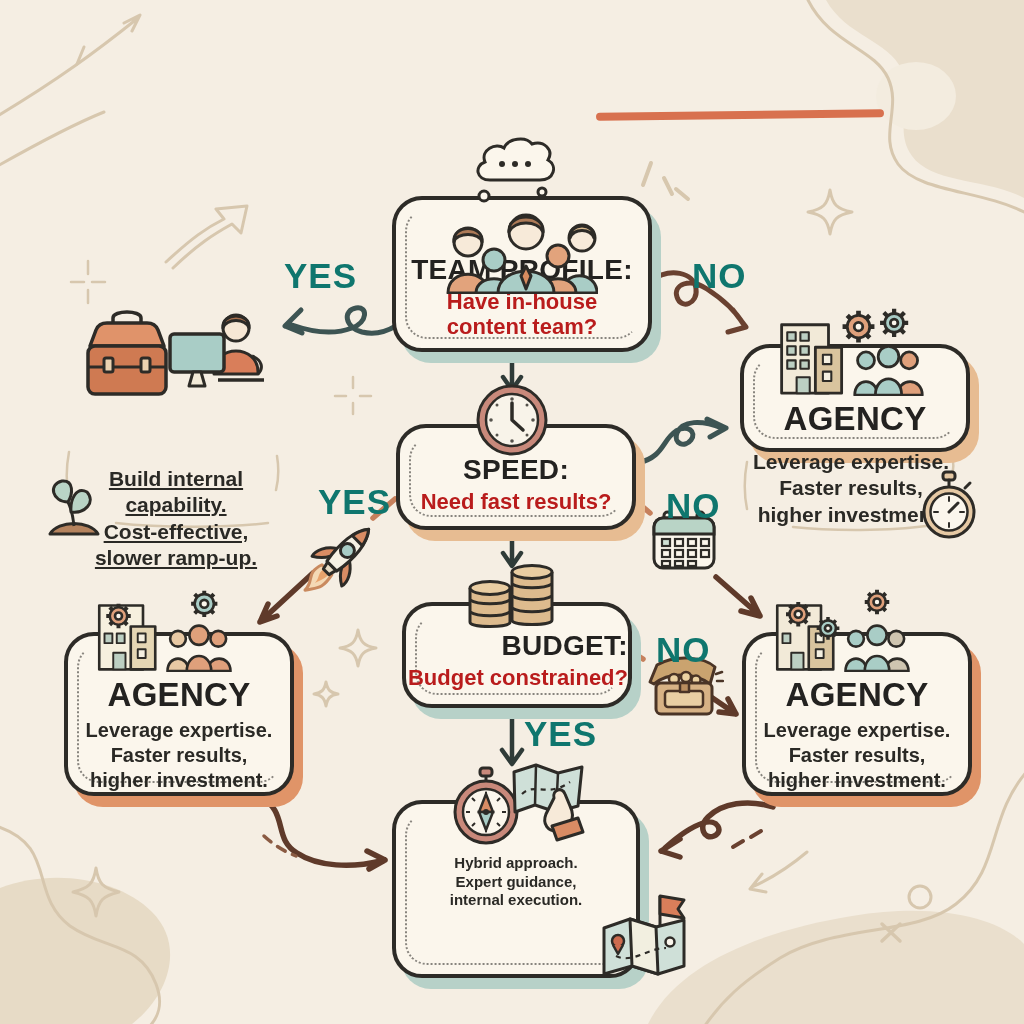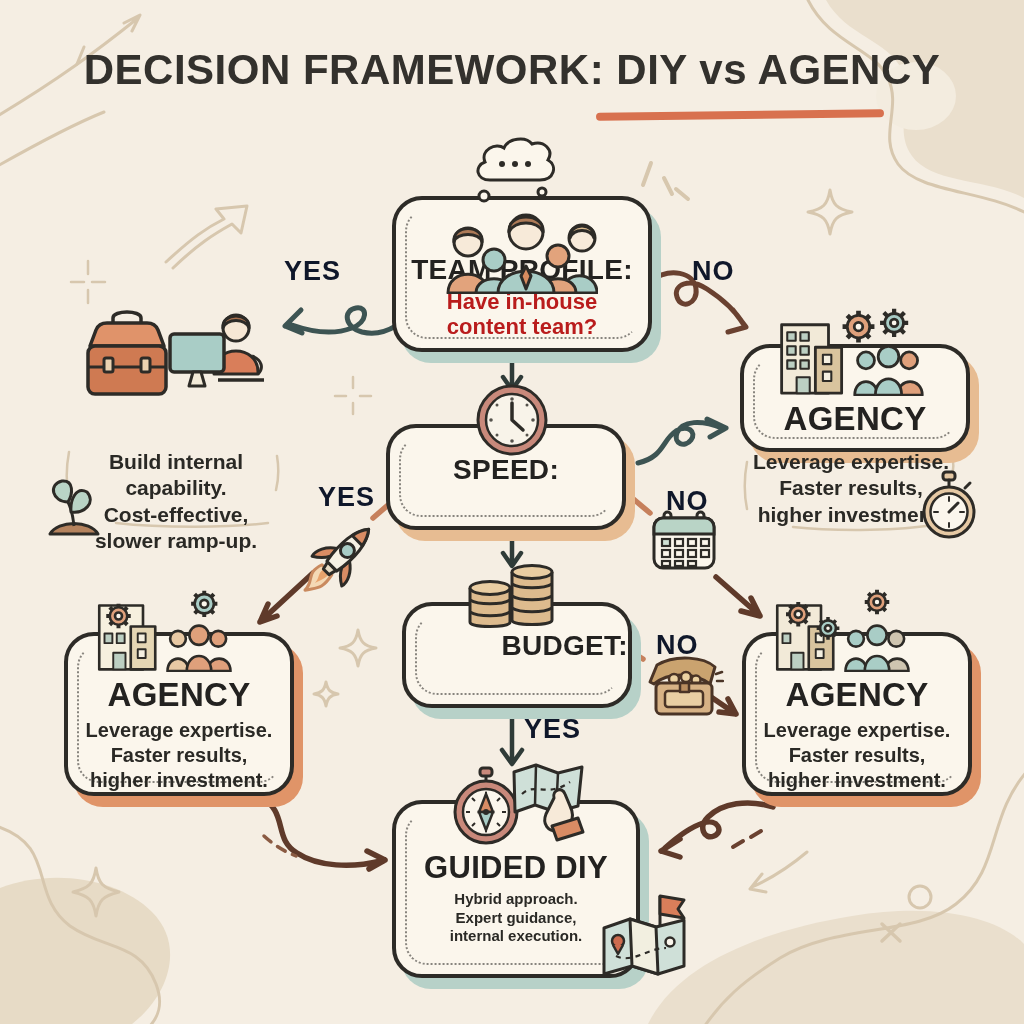--- a/index.html
+++ b/index.html
@@ -18,21 +18,21 @@
   .shadow-orange{box-shadow:9px 11px 0 var(--shadow-orange,#e09468);}
   .dots{position:absolute;inset:9px;border:2.5px dotted rgba(43,41,38,.55);border-radius:22px;
     border-top-color:transparent;border-right-color:transparent;pointer-events:none;}
   .ntext{position:relative;height:100%;text-align:center;box-sizing:border-box;}
   .nh{font-weight:800;font-size:28px;letter-spacing:.3px;color:#232220;}
   .nh.big{font-size:33px;}
   .nq{font-weight:600;font-size:22px;line-height:1.15;color:#b91c1c;white-space:pre-line;margin-top:3px;}
   .ncap{font-weight:700;font-size:20px;line-height:1.24;color:#2a2925;white-space:pre-line;margin-top:4px;}
   .caption{position:absolute;z-index:2;text-align:center;font-weight:700;font-size:21px;
     line-height:1.26;color:#2a2925;white-space:pre-line;}
-  .edge{position:absolute;z-index:4;font-weight:800;font-size:27px;color:#0f172a;letter-spacing:1px;}
+  .edge{position:absolute;z-index:4;font-weight:800;font-size:35px;color:#0f766e;letter-spacing:1px;}
 </style>
 </head>
 <body>
 
 <div class="canvas">
 
   <svg class="deco" width="1024" height="1024" viewBox="0 0 1024 1024">
     <g stroke="none">
       <path fill="#eadfcd" d="M826,0 C846,36 888,40 902,70 C916,100 892,128 912,156 C932,184 986,178 1024,198 L1024,0 Z"></path>
       <ellipse cx="916" cy="96" rx="40" ry="34" fill="#f3ecdf"></ellipse>
@@ -74,21 +74,20 @@
       <path stroke="#3d5453" stroke-width="5" d="M638,463 C664,457 662,440 676,431 C688,424 697,432 691,440 C685,448 673,444 677,433 C682,420 702,420 722,428 M707,419 L726,428 M726,428 L710,437"></path>
       <path stroke="#c6805c" stroke-width="5.5" d="M627,649 L643,659"></path>
       <path stroke="#5f3a2a" stroke-width="5.5" d="M711,697 L733,712 M719,712 L736,714 M736,714 L728,699"></path>
       <path stroke="#5f3a2a" stroke-width="5.5" d="M258,795 C290,812 272,838 297,853 C318,867 352,868 381,861 M367,851 L385,860 M385,860 L369,869"></path>
       <path stroke="#8a5a42" stroke-width="3.5" stroke-dasharray="9 8" d="M264,836 C276,847 286,852 296,856"></path>
       <path stroke="#5f3a2a" stroke-width="5.5" d="M773,807 C748,799 722,803 708,817 C698,827 704,840 714,836 C724,832 718,818 703,823 C688,828 676,838 665,848 M680,839 L661,851 M661,851 L680,857"></path>
       <path stroke="#6a4130" stroke-width="4" d="M733,847 L743,841 M751,837 L761,831"></path>
     </g>
   </svg>
 
-  <div class="title">DECISION FRAMEWORK: DIY vs AGENCY</div>
   <div class="title-underline"></div>
 
   <div class="node shadow-teal" style="left:392px;top:196px;width:252px;height:148px;">
     <i class="dots"></i>
     <div class="ntext" style="padding-top:54px;">
       <div class="nh">TEAM PROFILE:</div>
       <div class="nq">Have in-house
 content team?</div>
     </div>
   </div>
@@ -110,24 +109,25 @@
     <path d="M136,62 C134,46 162,46 160,62 C156,52 140,52 136,62 Z" fill="#d9b98c"></path>
     <path d="M128,117 C128,94 163,94 163,117 Z" fill="#a9cdc6"></path>
     <circle cx="124" cy="80" r="11" fill="#e2a37c"></circle>
     <path d="M106,117 C106,98 142,98 142,117 Z" fill="#e2a37c"></path>
     <circle cx="92" cy="56" r="17" fill="#f7ead9"></circle>
     <path d="M75,56 C73,36 111,36 109,56 C104,44 80,44 75,56 Z" fill="#ad7a57"></path>
     <path d="M64,117 C64,88 120,88 120,117 Z" fill="#a9cdc6"></path>
     <path d="M92,90 L97,100 L92,113 L87,100 Z" fill="#d98c5f"></path>
   </svg>
 
-  <div class="node shadow-tan" style="left:386px;top:424px;width:232px;height:98px;">
+  <div class="node shadow-tan" style="left:396px;top:424px;width:232px;height:98px;">
     <i class="dots"></i>
     <div class="ntext" style="padding-top:26px;">
       <div class="nh">SPEED:</div>
+      <div class="nq">Need fast results?</div>
     </div>
   </div>
   <svg class="abs" style="left:474px;top:382px;" width="76" height="76" viewBox="0 0 76 76" fill="none" stroke="#2d2b27">
     <circle cx="38" cy="38" r="34" fill="#c9897b" stroke-width="3"></circle>
     <circle cx="38" cy="38" r="26" fill="#f8f3e9" stroke-width="2.5"></circle>
     <g fill="#55524c" stroke="none">
         <circle cx="38" cy="17" r="1.8"></circle>
         <circle cx="38" cy="59" r="1.8"></circle>
         <circle cx="17" cy="38" r="1.8"></circle>
         <circle cx="59" cy="38" r="1.8"></circle>
@@ -136,35 +136,35 @@
         <circle cx="23" cy="53" r="1.5"></circle>
         <circle cx="53" cy="53" r="1.5"></circle>
       </g>
     <path d="M38,38 V21 M38,38 L49,48" stroke-width="3.5" stroke-linecap="round"></path>
   </svg>
 
   <div class="node shadow-teal" style="left:402px;top:602px;width:222px;height:98px;">
     <i class="dots"></i>
     <div class="ntext" style="padding-top:24px;text-align:right;">
       <div class="nh">BUDGET:</div>
+      <div class="nq">Budget constrained?</div>
     </div>
   </div>
   <svg class="abs" style="left:464px;top:562px;" width="98" height="68" viewBox="0 0 98 68" fill="none" stroke="#2d2b27" stroke-width="3">
     <path d="M48,10 V58 C48,64 88,64 88,58 V10" fill="#ddbb8e"></path>
     <ellipse cx="68" cy="10" rx="20" ry="6.5" fill="#e9cda2"></ellipse>
     <path d="M48,22 C56,27 80,27 88,22 M48,34 C56,39 80,39 88,34 M48,46 C56,51 80,51 88,46"></path>
     <path d="M6,26 V60 C6,66 46,66 46,60 V26" fill="#ddbb8e"></path>
     <ellipse cx="26" cy="26" rx="20" ry="6.5" fill="#e9cda2"></ellipse>
     <path d="M6,38 C14,43 38,43 46,38 M6,50 C14,55 38,55 46,50"></path>
   </svg>
 
   <div class="node shadow-teal" style="left:392px;top:800px;width:240px;height:170px;">
     <i class="dots"></i>
     <div class="ntext" style="padding-top:46px;">
-      <div class="nh big" style="font-size:31px;">GUIDED DIY</div>
       <div class="ncap" style="font-size:15px;">Hybrid approach.
 Expert guidance,
 internal execution.</div>
     </div>
   </div>
   <svg class="abs" style="left:450px;top:766px;" width="72" height="82" viewBox="0 0 72 82" fill="none" stroke="#2d2b27" stroke-width="3">
     <rect x="30" y="2" width="12" height="8" rx="3" fill="#c9897b"></rect>
     <path d="M36,10 V15"></path>
     <circle cx="36" cy="46" r="31" fill="#c9897b"></circle>
     <circle cx="36" cy="46" r="23" fill="#fbf6ec" stroke-width="2.5"></circle>
@@ -184,21 +184,21 @@
     <path d="M60,10 V50"></path>
     <path d="M60,10 L84,14 L78,23 L84,32 L60,28 Z" fill="#d97e5a"></path>
     <path d="M4,42 L30,33 L56,41 L84,34 L84,80 L58,88 L32,80 L4,88 Z" fill="#cfe0d8"></path>
     <path d="M30,33 L56,41 L58,88 L32,80 Z" fill="#f2efe0"></path>
     <path d="M16,70 C32,78 48,62 66,62" stroke-width="2.2" stroke-dasharray="5 5"></path>
     <circle cx="18" cy="55" r="6" fill="#cd6b4e" stroke-width="2.5"></circle>
     <path d="M13,59 L18,68 L23,59" fill="#cd6b4e" stroke-width="2.5"></path>
     <circle cx="70" cy="56" r="4.5" fill="#fbf6ec" stroke-width="2.5"></circle>
   </svg>
 
-  <div class="caption" style="left:62px;top:449px;width:228px;">Build internal capability.
+  <div class="caption" style="left:62px;top:466px;width:228px;text-decoration:underline;">Build internal capability.
 Cost-effective,
 slower ramp-up.</div>
   <svg class="abs" style="left:80px;top:306px;" width="94" height="96" viewBox="0 0 94 96" fill="none" stroke="#2d2b27" stroke-width="3.5" stroke-linejoin="round">
     <path d="M33,18 V12 C33,4 61,4 61,12 V18"></path>
     <path d="M10,40 L16,24 C18,19 22,17 27,17 H67 C72,17 76,19 78,24 L84,40 Z" fill="#e0936a"></path>
     <rect x="8" y="40" width="78" height="48" rx="7" fill="#cf7a52"></rect>
     <path d="M8,61 H86" stroke-width="3"></path>
     <rect x="24" y="52" width="9" height="14" rx="2" fill="#ecd2b0" stroke-width="3"></rect>
     <rect x="61" y="52" width="9" height="14" rx="2" fill="#ecd2b0" stroke-width="3"></rect>
   </svg>

